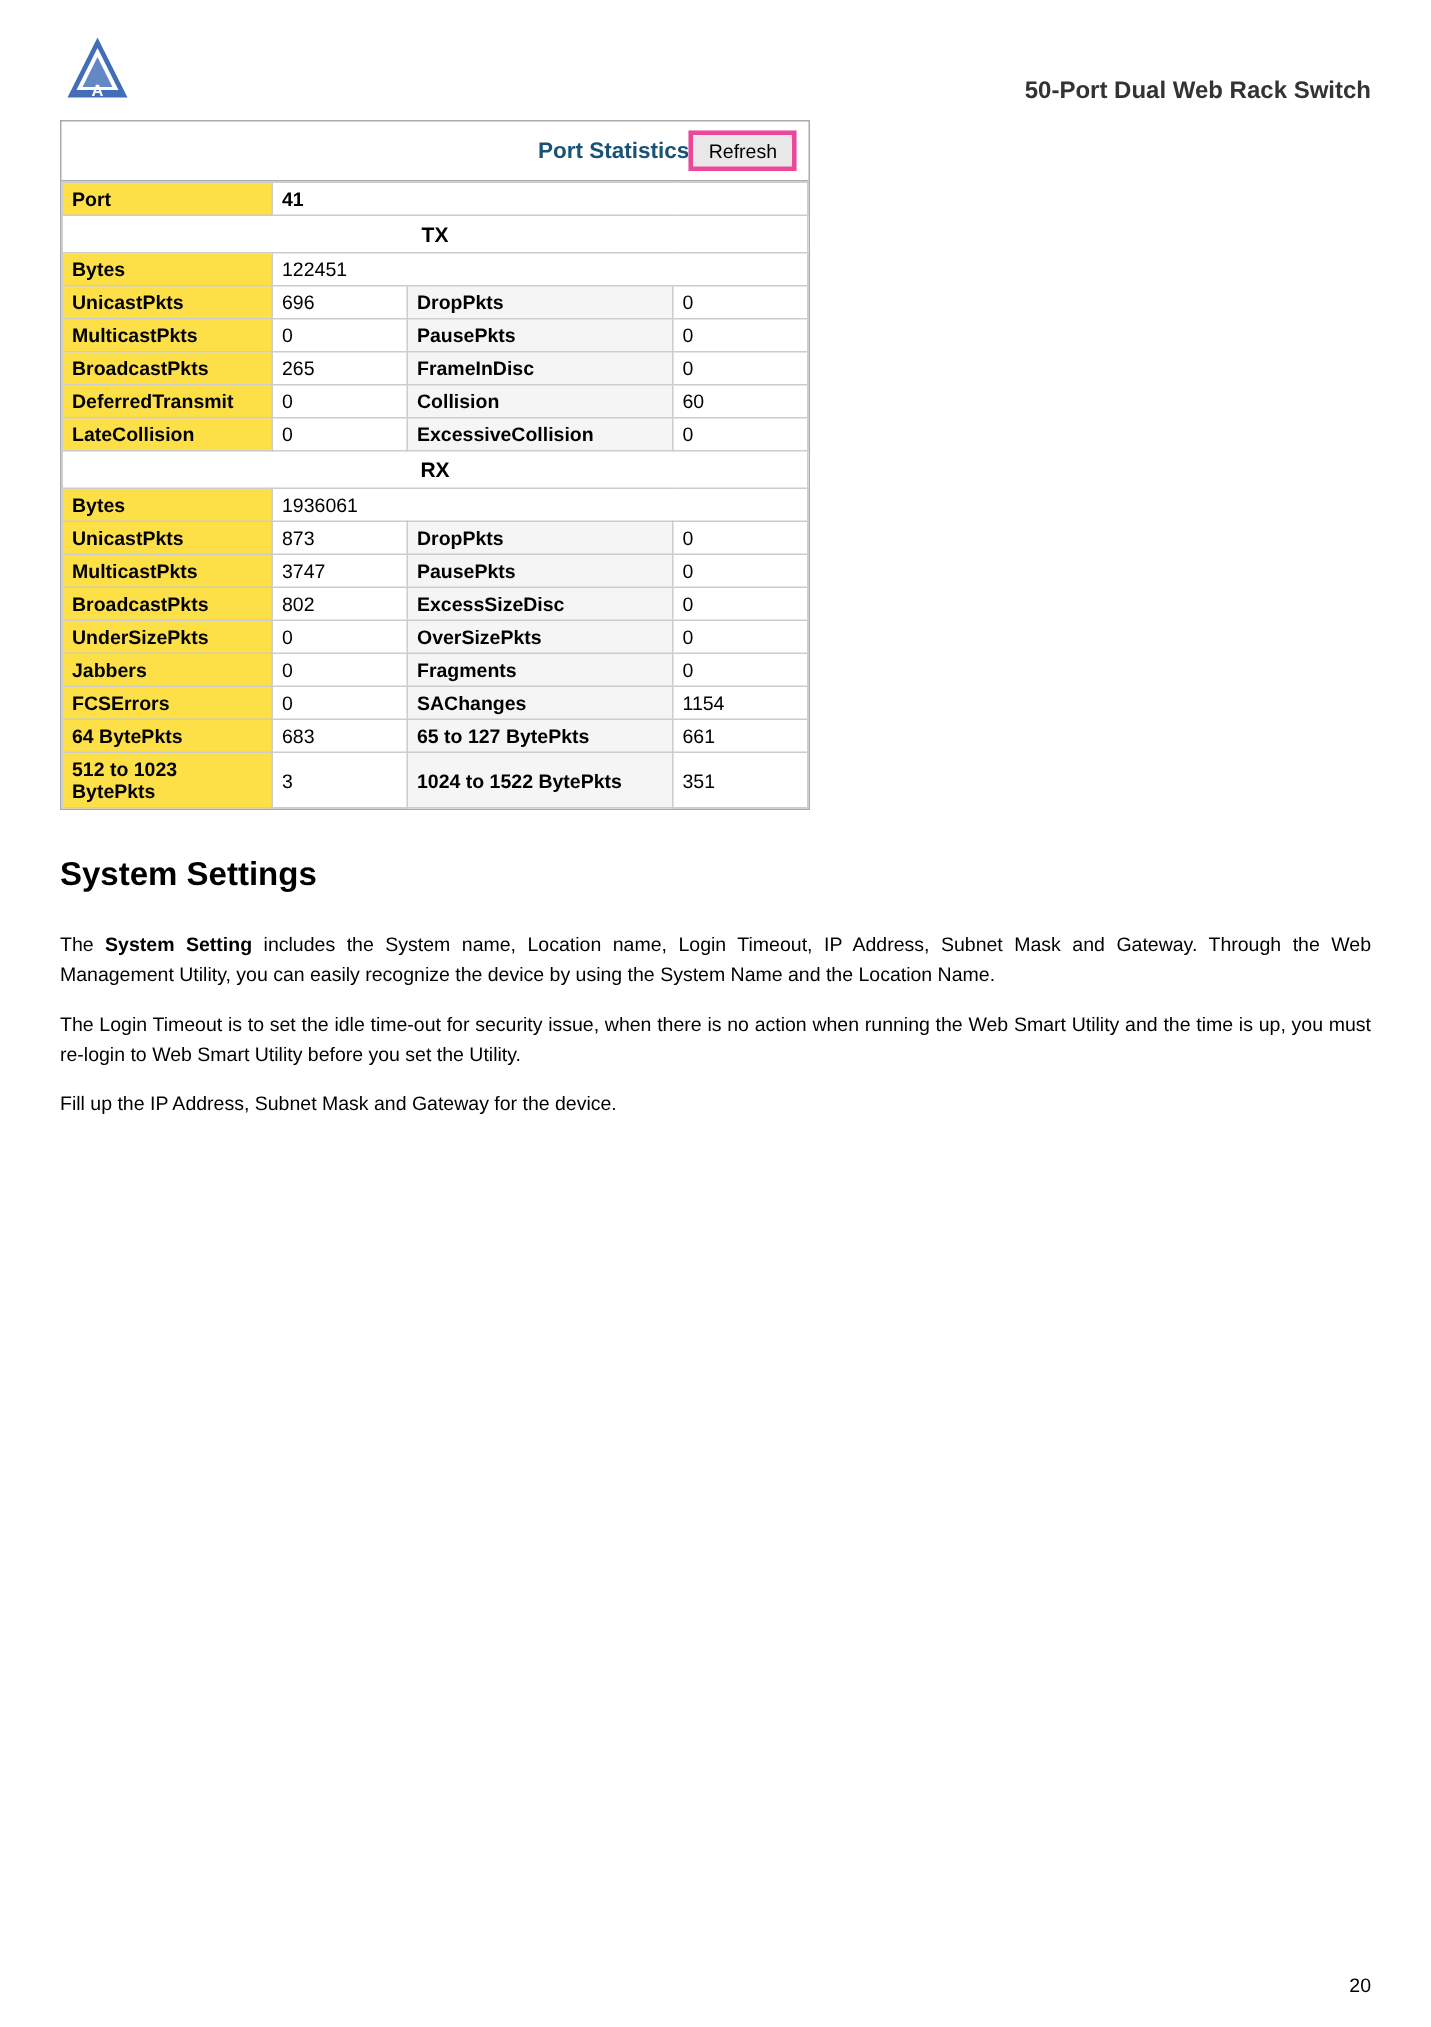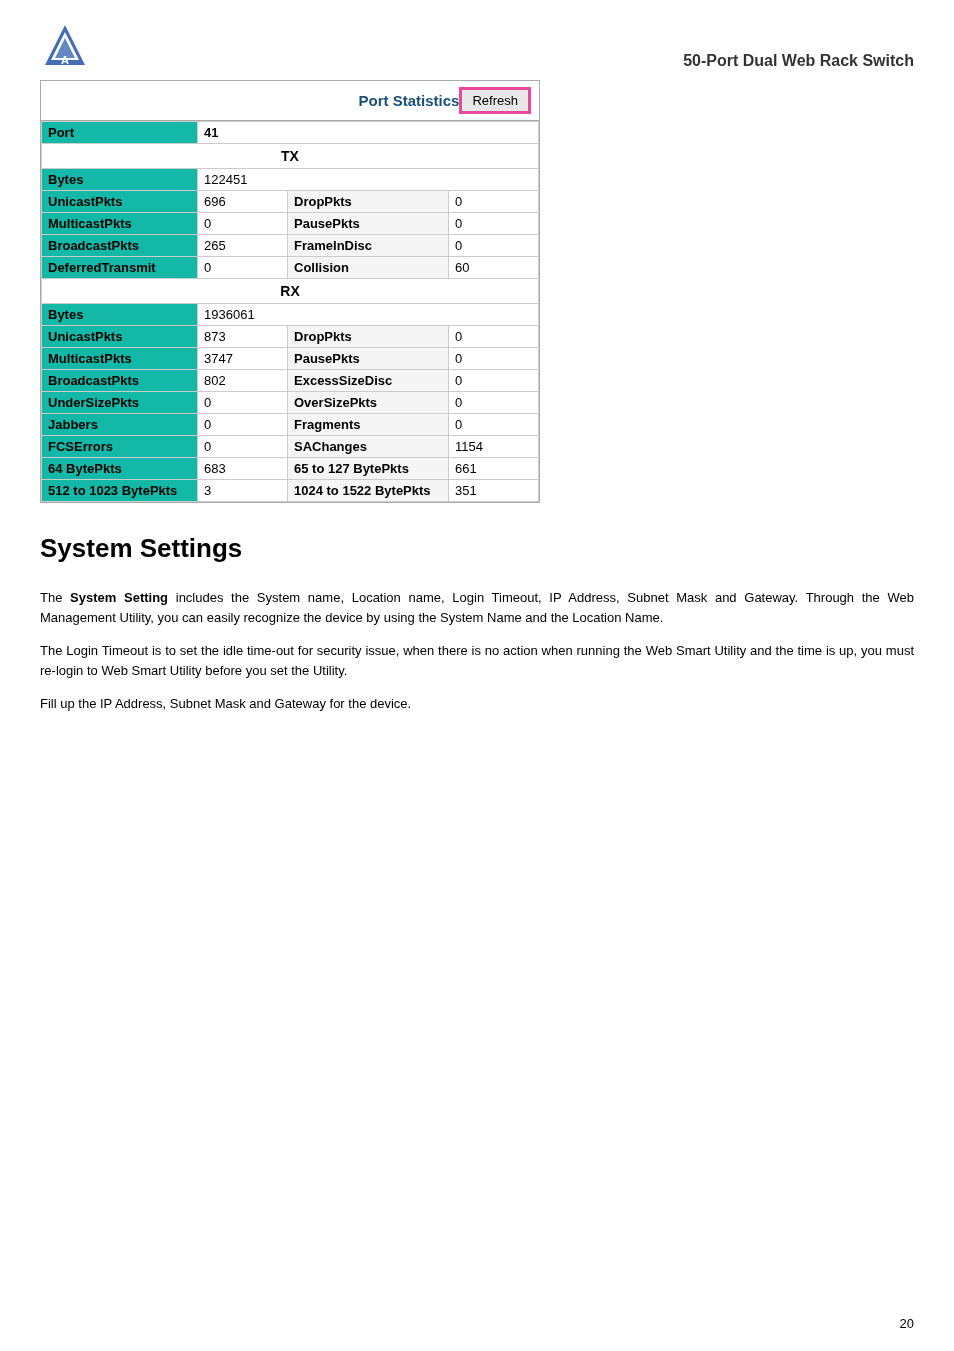--- a/index.html
+++ b/index.html
@@ -83,39 +83,39 @@
       text-align: center;
       font-weight: bold;
       font-size: 14px;
       background: #fff;
       padding: 4px;
       margin-top: 21px;
     }
 
     .label-cell {
       font-weight: bold;
-      width: 156px;
-      background: #14b8a6;
+      width: 140px;
+      background: #fde047;
     }
 
     .value-cell {
       width: 90px;
     }
 
     .label-cell2 {
       font-weight: bold;
       background: #f5f5f5;
     }
 
     .system-settings {
       margin-top: 10px;
     }
 
     .system-settings h2 {
-      font-size: 26px;
+      font-size: 22px;
       font-weight: bold;
       margin-bottom: 24px;
     }
 
     .system-settings p {
       margin-bottom: 8px;
       line-height: 1.5;
       text-align: justify;
       margin-top: 14px;
     }
@@ -177,20 +177,26 @@
           <td class="value-cell">265</td>
           <td class="label-cell2">FrameInDisc</td>
           <td class="value-cell">0</td>
         </tr>
         <tr>
           <td class="label-cell">DeferredTransmit</td>
           <td class="value-cell">0</td>
           <td class="label-cell2">Collision</td>
           <td class="value-cell">60</td>
         </tr>
+        <tr>
+          <td class="label-cell">LateCollision</td>
+          <td class="value-cell">0</td>
+          <td class="label-cell2">ExcessiveCollision</td>
+          <td class="value-cell">0</td>
+        </tr>
 
       <tr class="section-header">
         <td colspan="4">RX</td>
       </tr>
         <tr>
           <td class="label-cell">Bytes</td>
           <td colspan="3" class="value-cell">1936061</td>
         </tr>
         <tr>
           <td class="label-cell">UnicastPkts</td>

